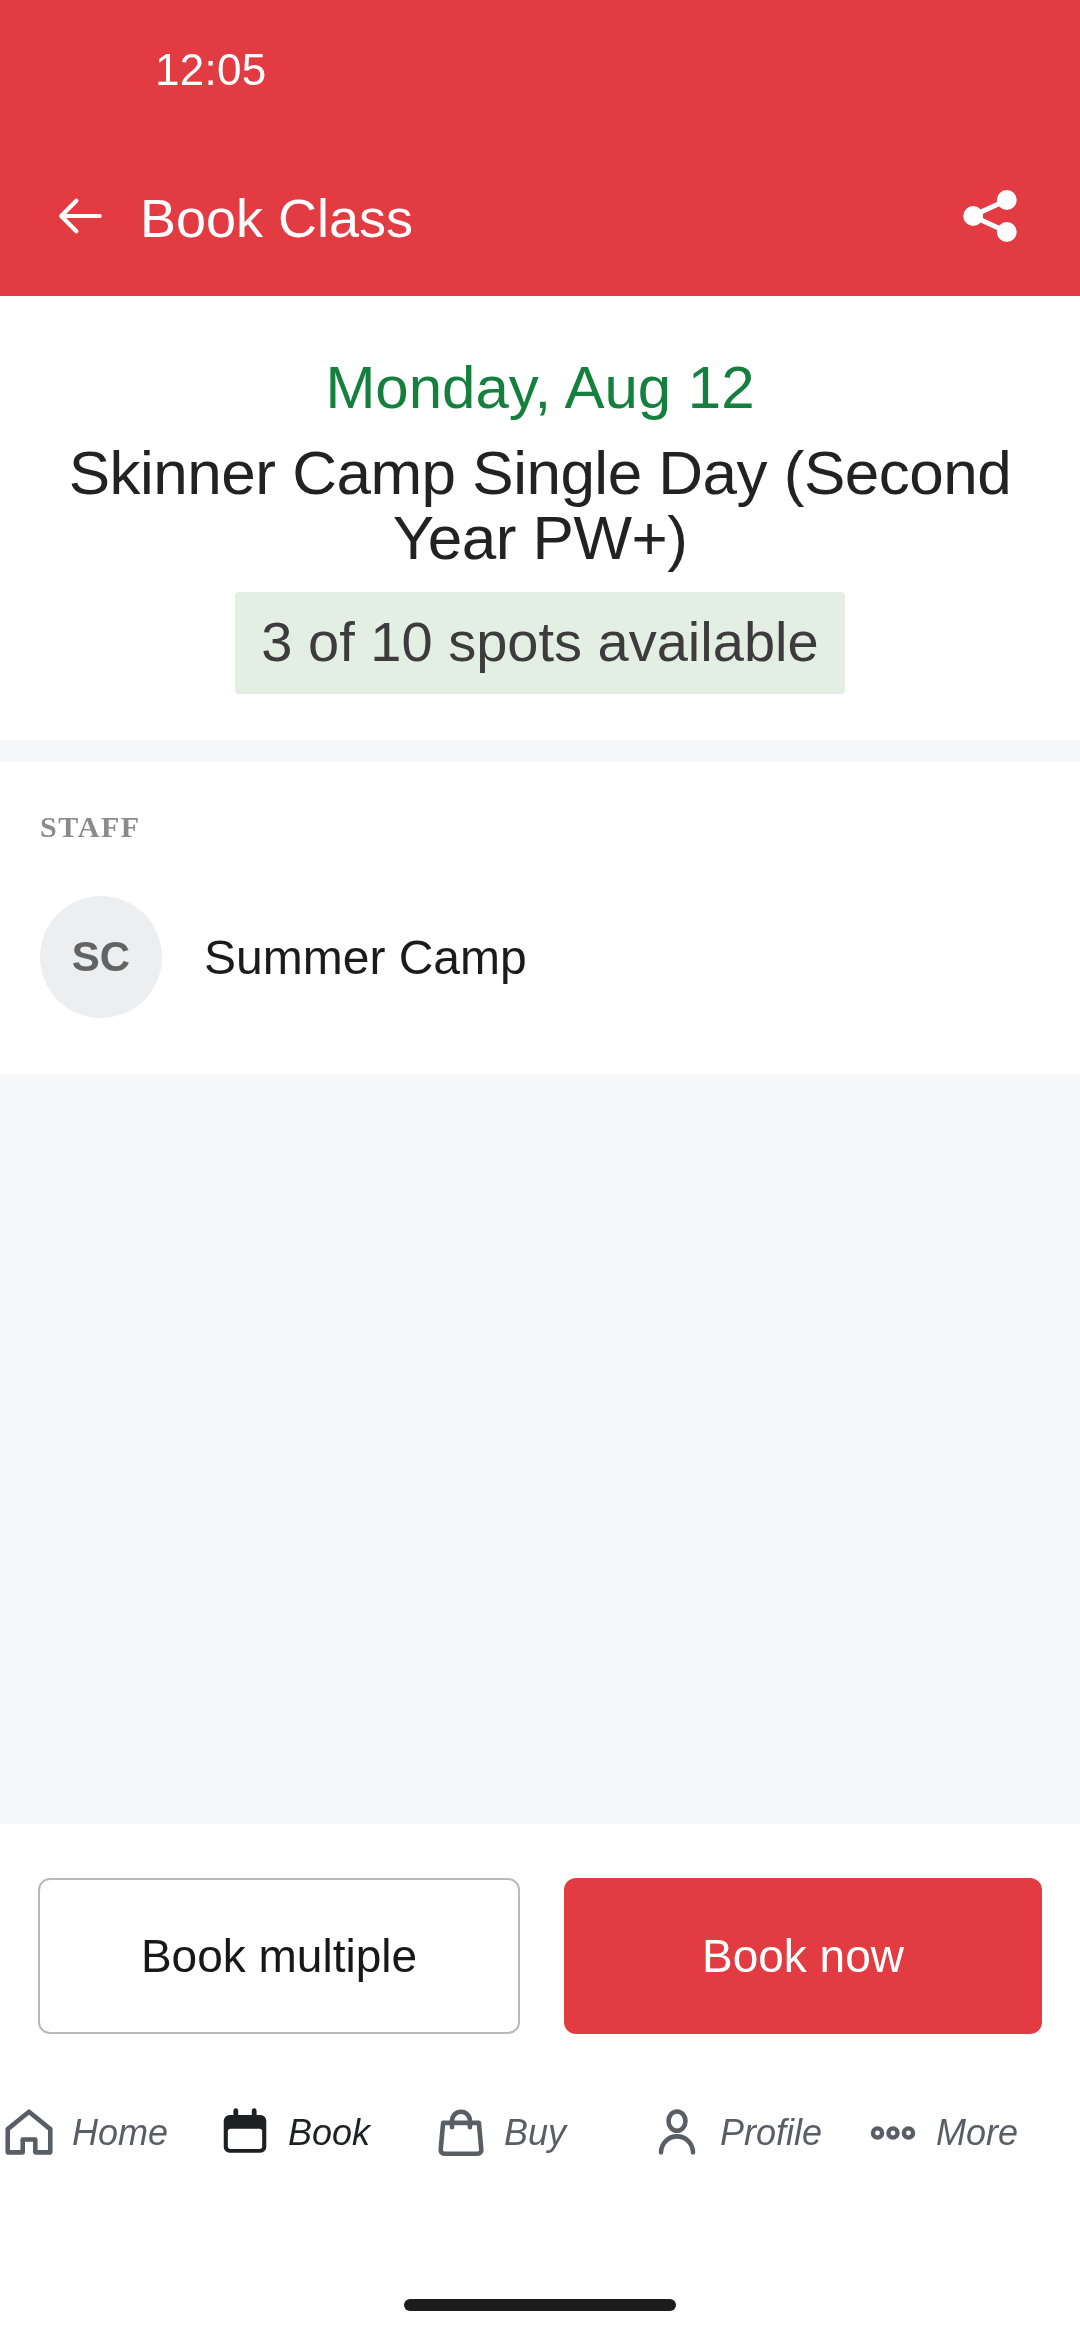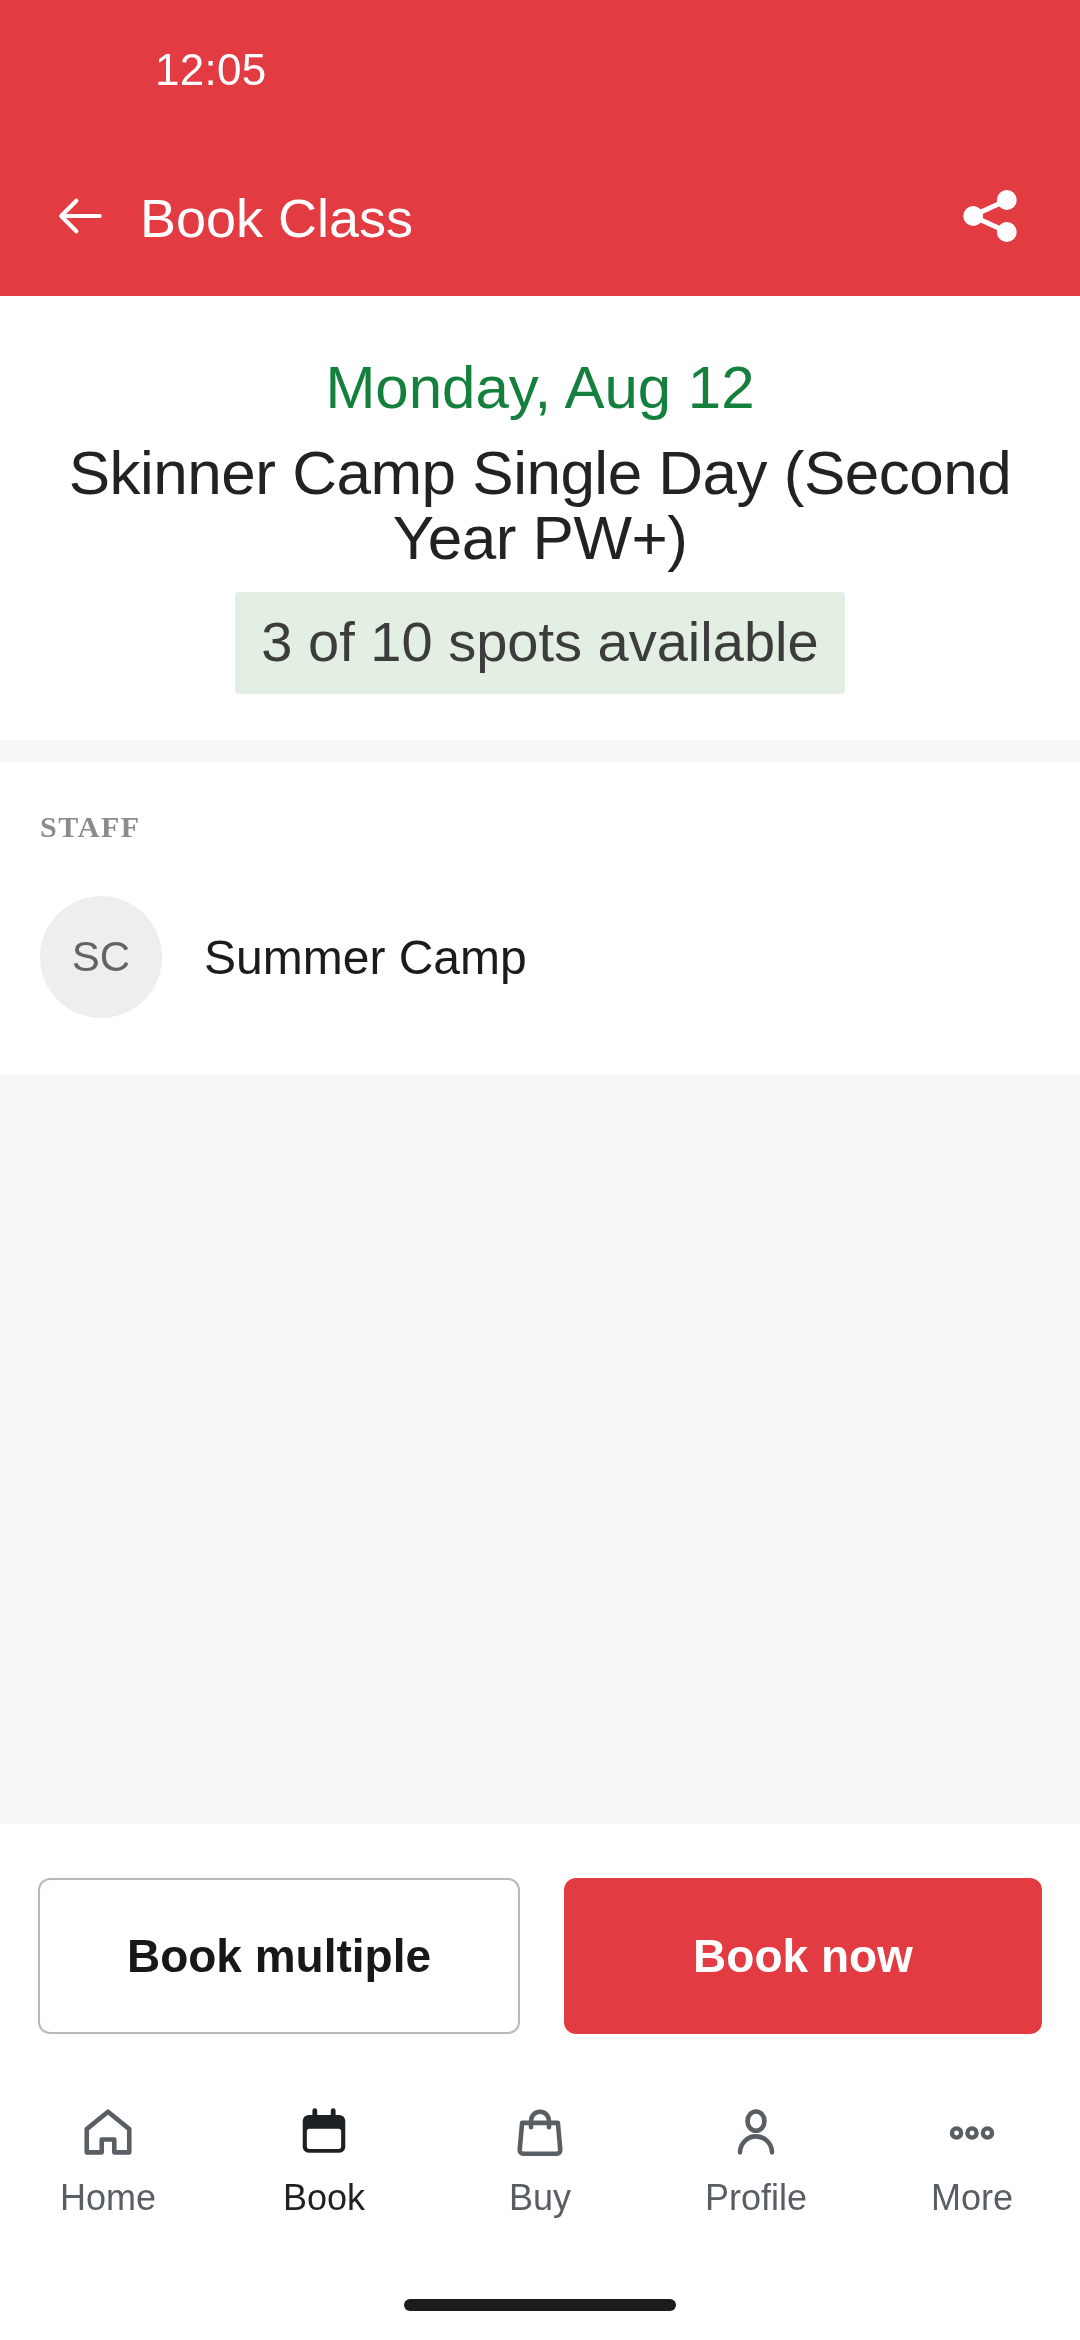--- a/index.html
+++ b/index.html
@@ -150,20 +150,21 @@
     width: 122px;
     height: 122px;
     border-radius: 50%;
     background: #EDEEF0;
     color: #636363;
     font-size: 42px;
     display: flex;
     align-items: center;
     justify-content: center;
     flex: 0 0 auto;
+    font-weight: bold;
   }
 
   .staff-name {
     margin-left: 42px;
     color: #1b1b1b;
     font-size: 48px;
   }
 
   
   .filler {
@@ -182,21 +183,20 @@
 
   .btn {
     flex: 1 1 0;
     height: 156px;
     border-radius: 12px;
     font-size: 46px;
     display: flex;
     align-items: center;
     justify-content: center;
     line-height: 1;
-    font-weight: bold;
   }
 
   .btn-outline {
     background: #ffffff;
     border: 2px solid #b9b9b9;
     color: #181818;
   }
 
   .btn-primary {
     background: #E33B42;
@@ -210,23 +210,24 @@
     flex: 0 0 auto;
     height: 196px;
     display: flex;
     align-items: flex-start;
     padding-top: 26px;
   }
 
   .nav-item {
     flex: 1 1 0;
     display: flex;
-    flex-direction: column;
+    flex-direction: row;
     align-items: center;
     gap: 14px;
+    font-style: italic;
   }
 
   .nav-icon {
     height: 66px;
     display: flex;
     align-items: center;
     justify-content: center;
   }
 
   .nav-label {

